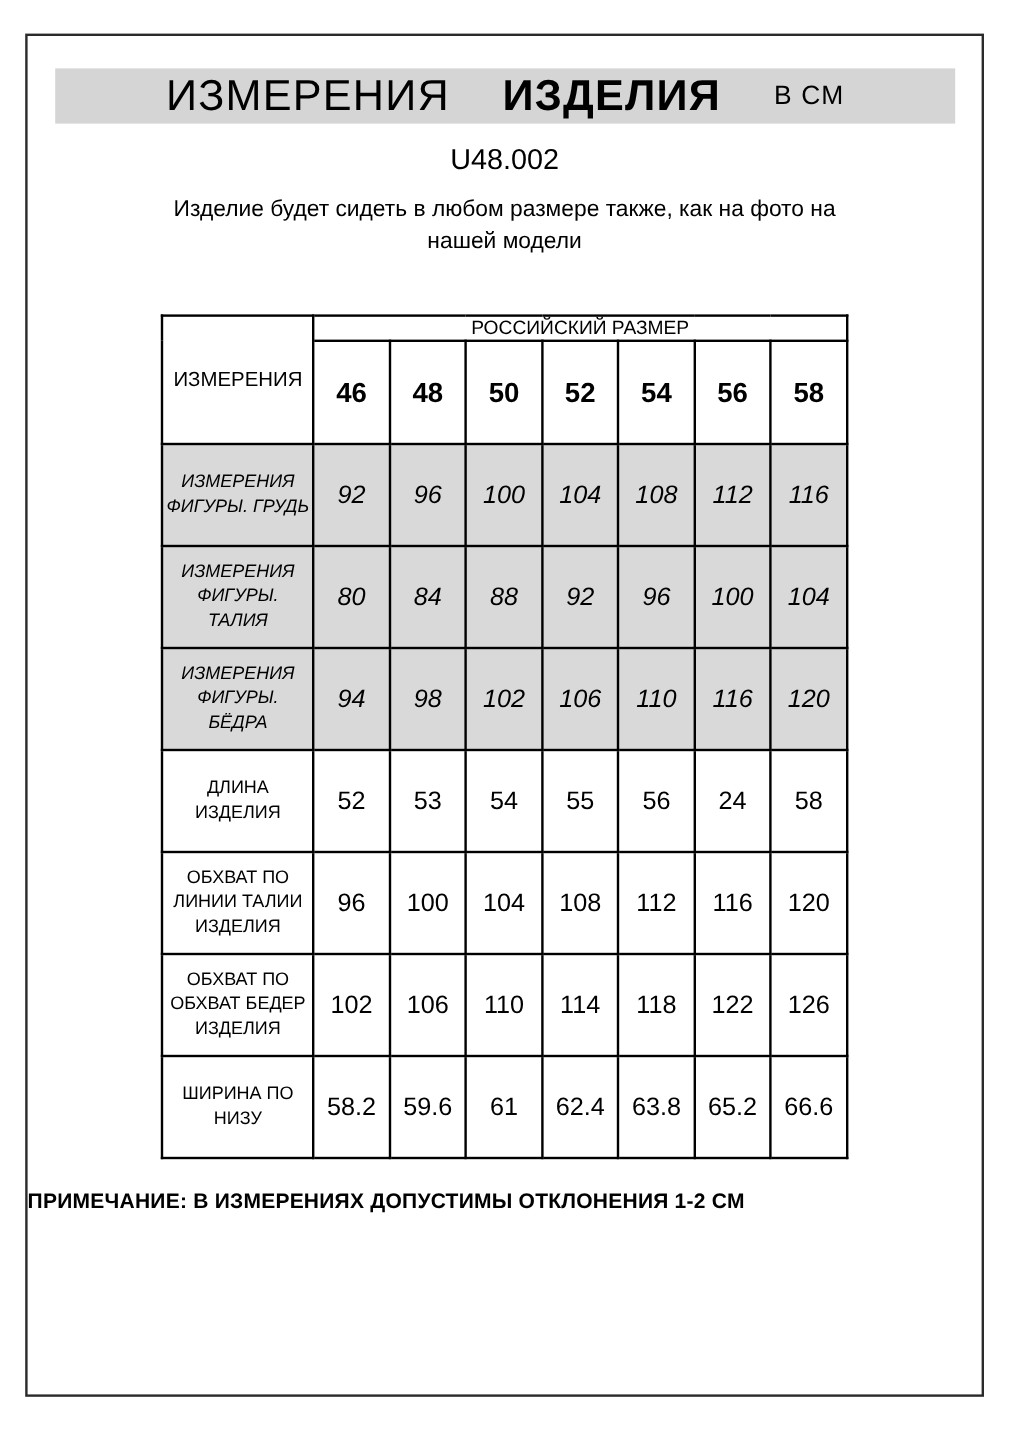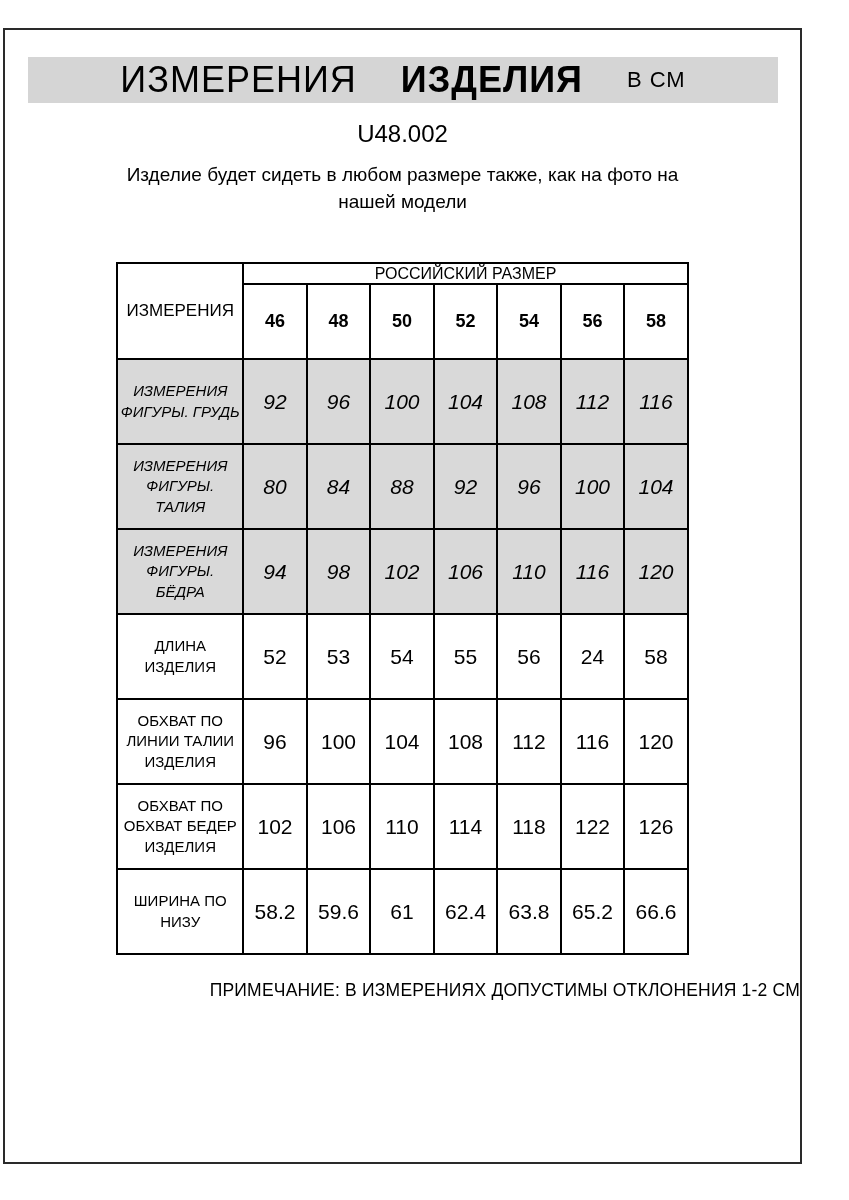--- a/index.html
+++ b/index.html
@@ -7,21 +7,21 @@
   body {
     width: 849px;
     height: 1200px;
     position: relative;
     font-family: "Liberation Sans", sans-serif;
     color: #000000;
     overflow: hidden;
   }
   .frame {
     position: absolute;
-    left: 3px;
+    left: 21px;
     top: 28px;
     width: 799px;
     height: 1136px;
     border: 2px solid #2a2a2a;
     background: #ffffff;
   }
   .title-bar {
     margin: 27px 22px 0 23px;
     height: 46px;
     background: var(--title-bar, #d5d5d5);
@@ -54,31 +54,31 @@
   col.label-col { width: 126px; }
   col.size-col  { width: 63.5px; }
   th, td {
     border: 2px solid var(--border, #000000);
     text-align: center;
     vertical-align: middle;
     font-weight: normal;
   }
   th.corner { font-size: 17px; }
   th.group  { font-size: 16px; height: 21px; line-height: 1; }
-  tr.size-row th { font-size: 18px; font-weight: bold; height: 75px; }
+  tr.size-row th { font-size: 23px; font-weight: bold; height: 86px; }
   tbody tr { height: 85px; }
   tbody th { font-size: 15px; padding: 0 2px; line-height: 1.35; }
   tbody td { font-size: 21px; }
   tbody tr.shaded { background: var(--shaded-row, #d9d9d9); }
   tbody tr.shaded th, tbody tr.shaded td { font-style: italic; }
   .note {
-    text-align: right;
+    text-align: left;
     margin-top: 25px;
     font-size: 17.5px;
-    font-weight: normal;
+    font-weight: bold;
     letter-spacing: 0.2px;
   }
 </style>
 </head>
 <body>
 
 <div class="frame">
 
   <div class="title-bar">
     <span class="title-main">ИЗМЕРЕНИЯ</span>

